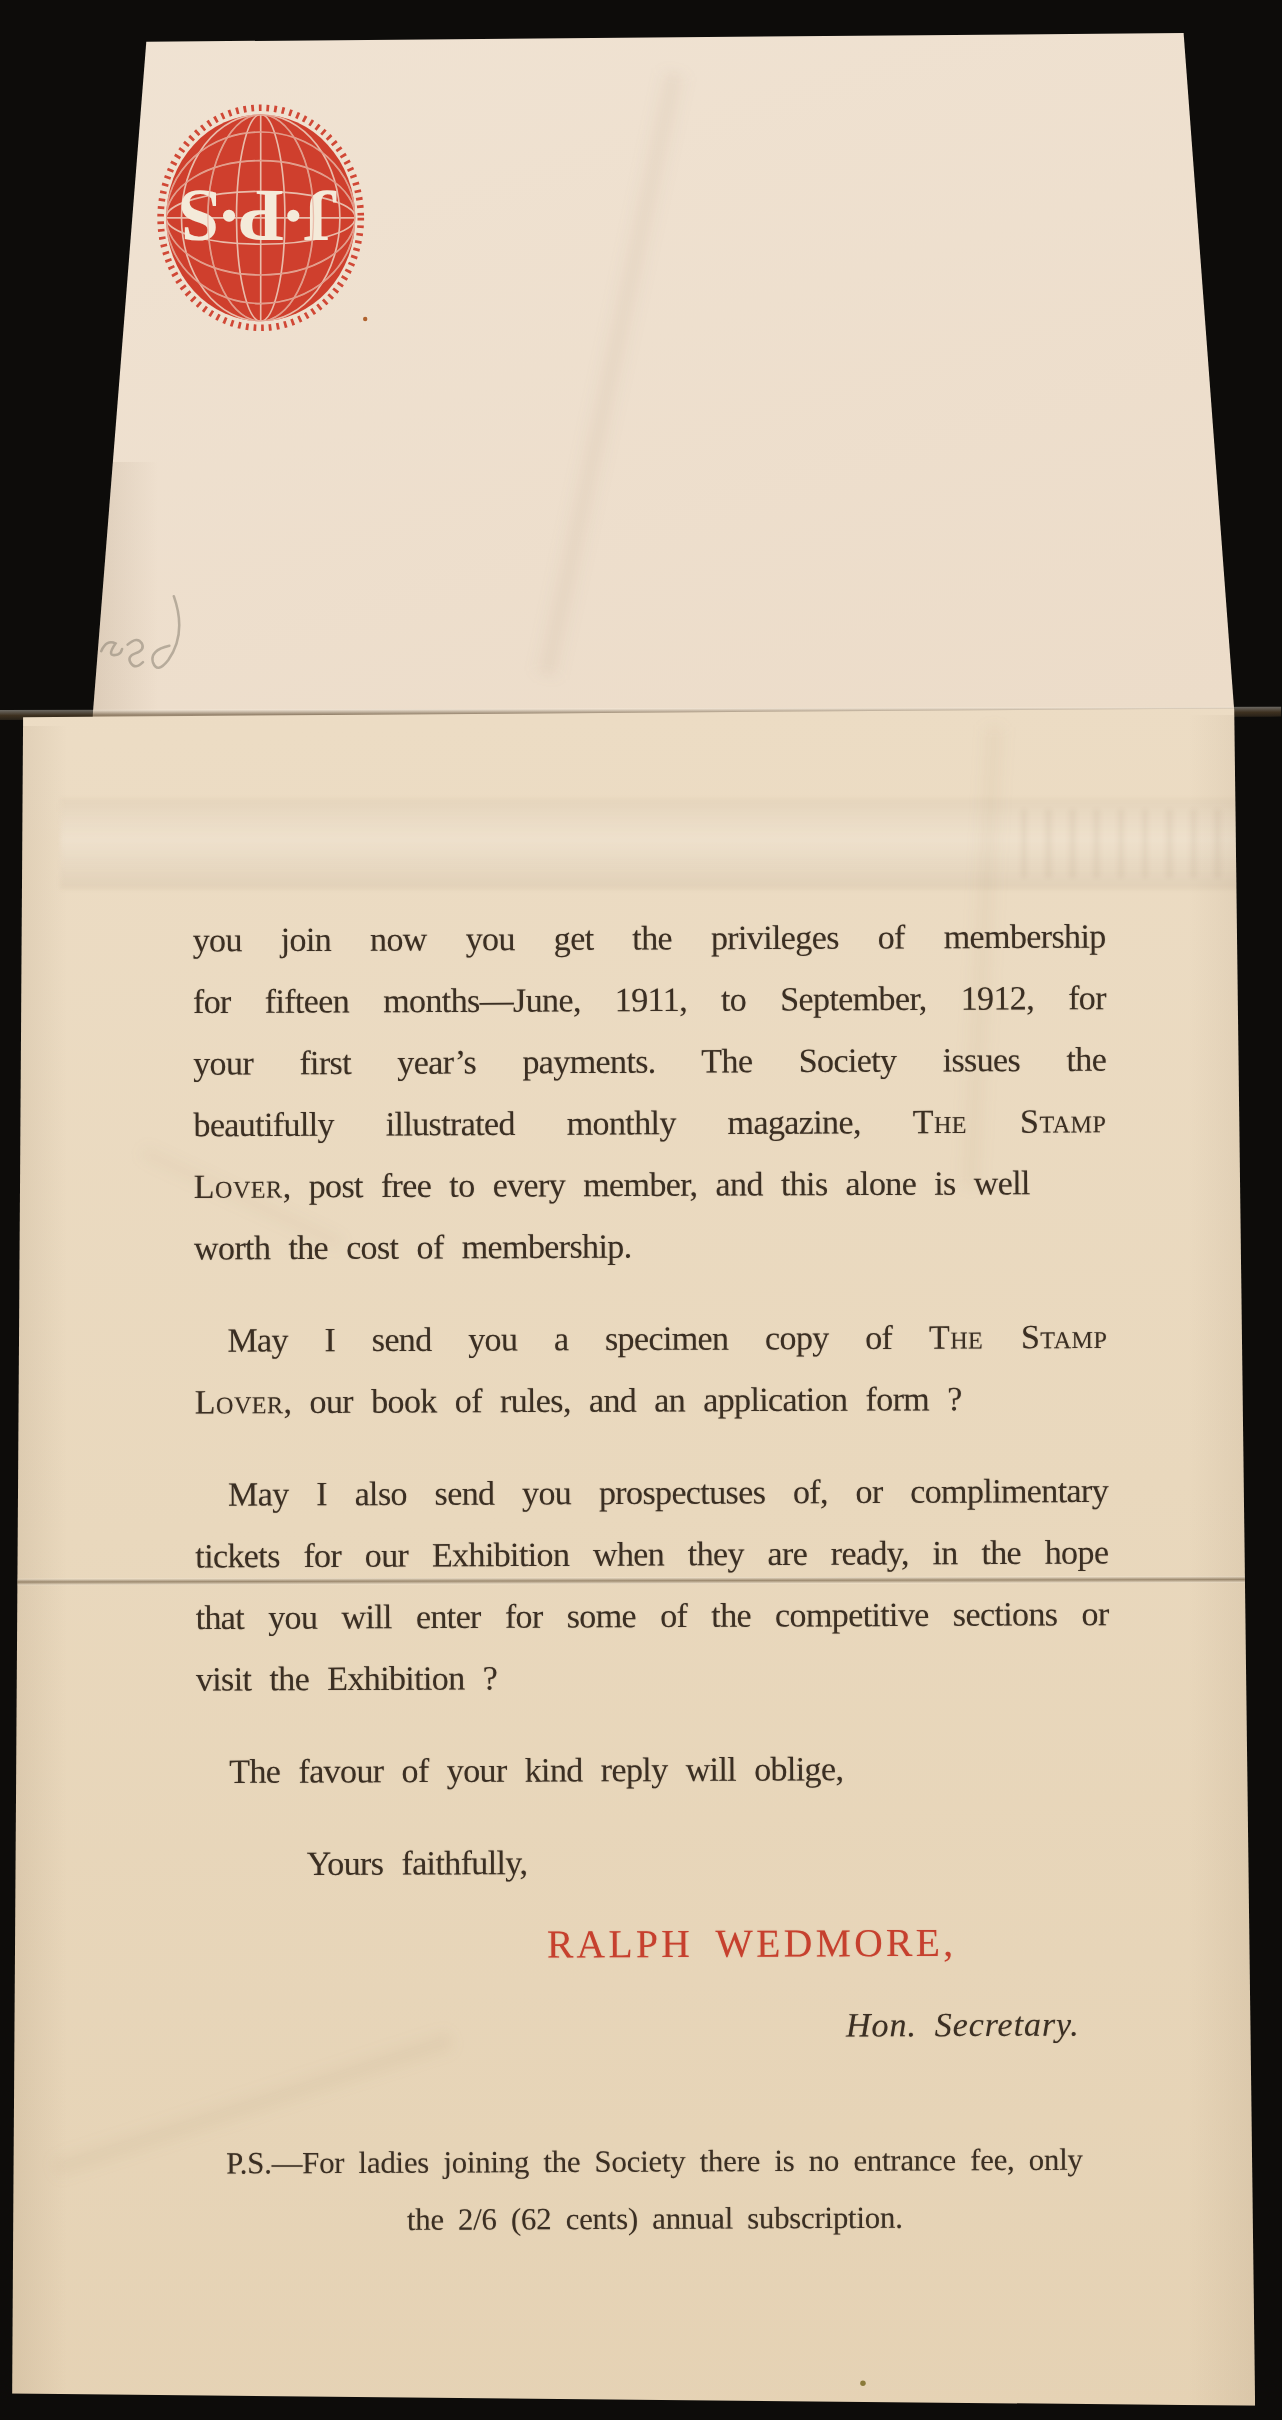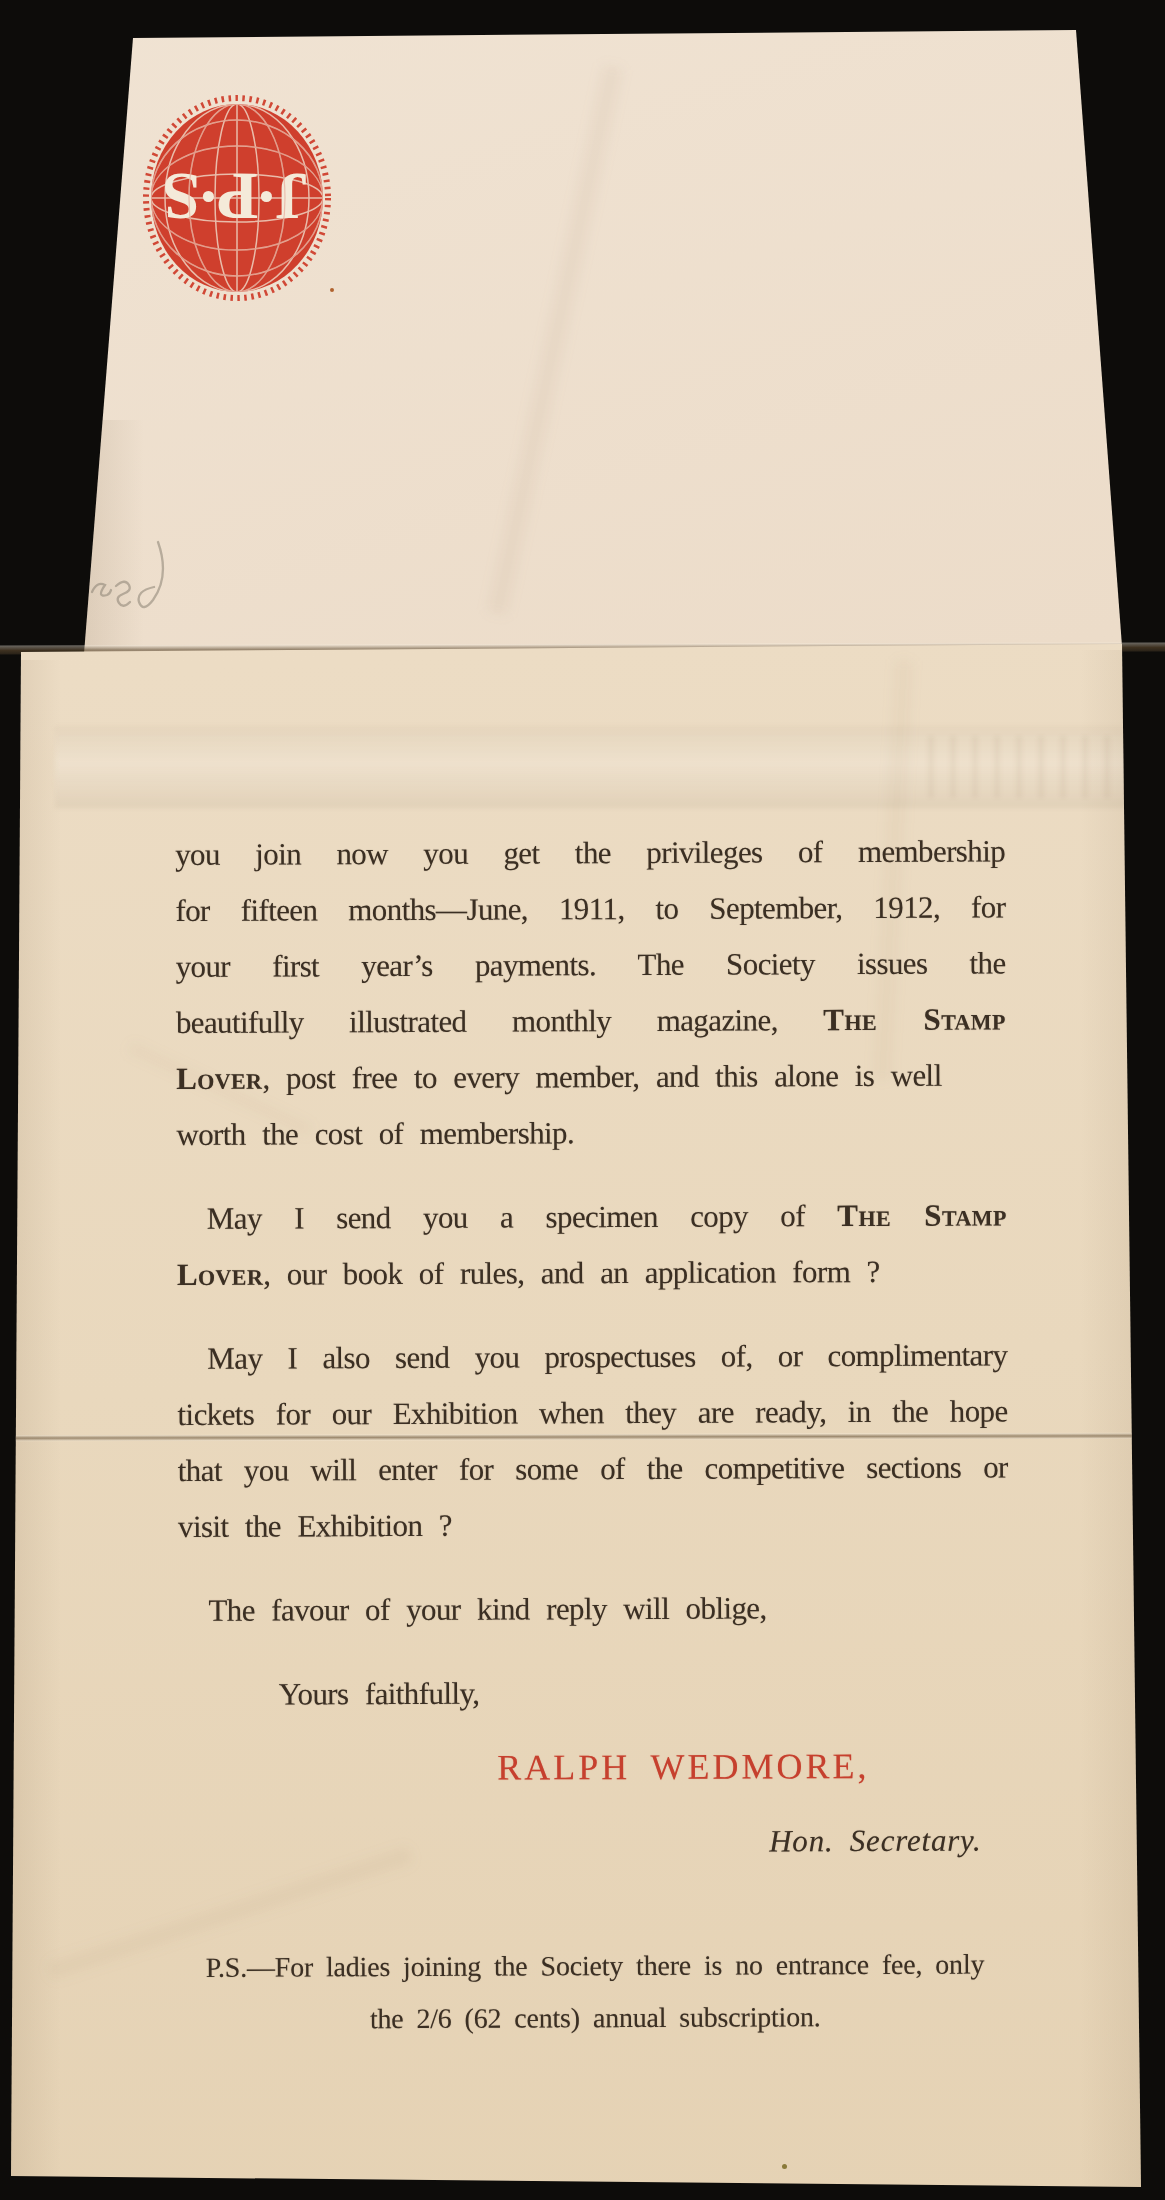--- a/index.html
+++ b/index.html
@@ -29,21 +29,21 @@
      filter:blur(2px);}
   .speck{position:absolute;border-radius:50%;}
   
   .letter-text{position:absolute;left:175px;top:827px;width:830px;color:#3b2f23;
      font-size:31px;letter-spacing:-0.6px;transform:rotate(-0.25deg);transform-origin:0 0;
      text-shadow:0 0 1px rgba(50,38,26,.38);}
   .para{margin:0 0 28px 0;}
   .line{height:56px;line-height:56px;word-spacing:.30em;white-space:nowrap;}
   .line.j{text-align:justify;text-align-last:justify;word-spacing:.10em;white-space:normal;}
   .line.ind{padding-left:30px;}
-  .sc{font-variant:small-caps;letter-spacing:.4px;font-weight:bold;}
+  .sc{font-variant:small-caps;letter-spacing:.4px;}
   .valediction{margin-top:16px;padding-left:100px;height:56px;line-height:56px;word-spacing:.3em;}
   .signature{margin-top:18px;padding-left:318px;height:56px;line-height:56px;
      font-size:36px;letter-spacing:3px;color:#c6402e;word-spacing:.25em;
      text-shadow:0 0 1px rgba(198,64,46,.4);}
   .role{margin-top:27px;height:40px;line-height:40px;text-align:right;padding-right:28px;
      font-style:italic;font-size:31px;letter-spacing:.8px;word-spacing:.25em;}
   .ps{margin-top:78px;text-align:center;font-size:28px;letter-spacing:-0.2px;}
   .ps .ps-line{height:52px;line-height:52px;word-spacing:.22em;}
   
   .emblem{position:absolute;left:142px;top:92px;}

